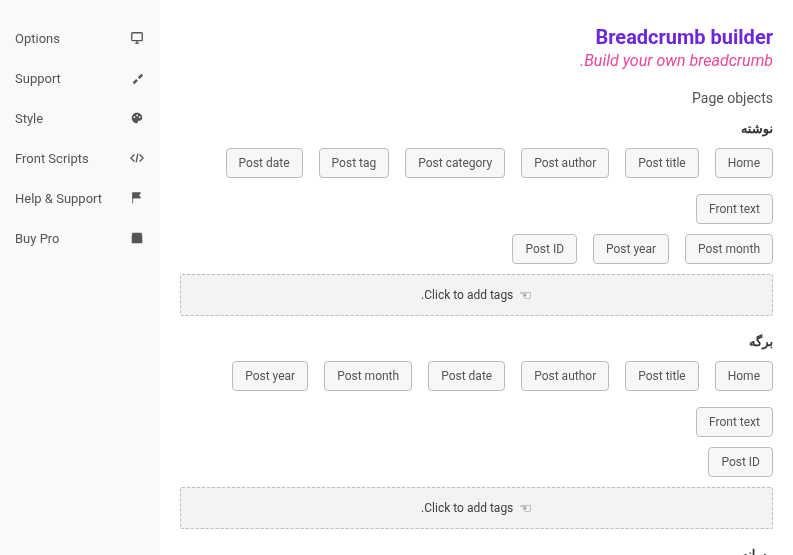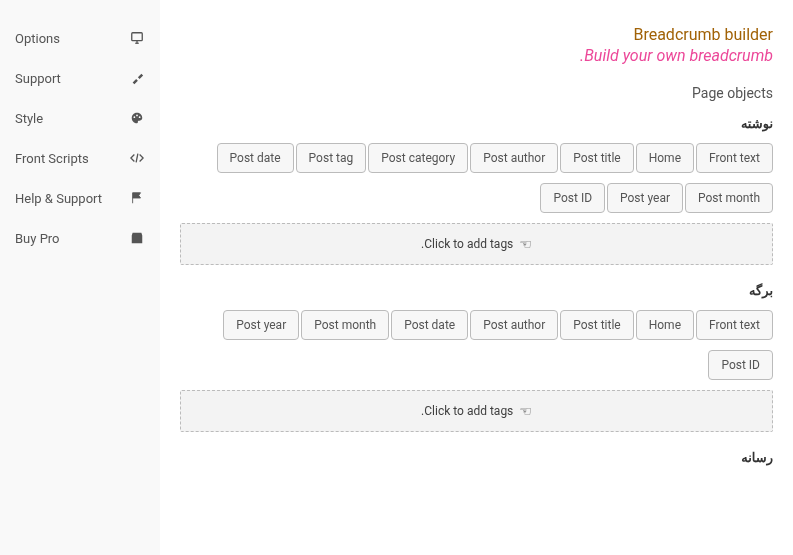--- a/index.html
+++ b/index.html
@@ -28,29 +28,29 @@
   gap: 6px;
 }
 .sidebar-item .icon { width: 16px; height: 16px; display: inline-flex; align-items: center; justify-content: center; }
 .main {
   flex: 1;
   background: #fff;
   padding: 25px 20px 20px 20px;
   overflow: hidden;
 }
 .header { text-align: right; margin-bottom: 20px; }
-.page-title { font-size: 16px; font-weight: normal; color: #a16207; }
+.page-title { font-size: 20px; font-weight: bold; color: #6d28d9; }
 .page-subtitle { font-size: 16px; font-style: italic; color: #ec4899; margin-top: 2px; }
 .section-header { text-align: right; font-size: 14px; color: #555; margin-bottom: 15px; margin-top: 5px; }
 .group-label { text-align: right; font-size: 13px; font-weight: bold; color: #333; margin-bottom: 12px; margin-top: 8px; }
 .tag-row {
   display: flex;
   flex-wrap: wrap;
   justify-content: flex-end;
-  gap: 2px;
+  gap: 16px;
   margin-bottom: 10px;
 }
 .tag {
   border: 1px solid #bbb;
   border-radius: 4px;
   background: #f7f7f7;
   padding: 7px 12px;
   font-size: 12px;
   color: #555;
   cursor: pointer;

